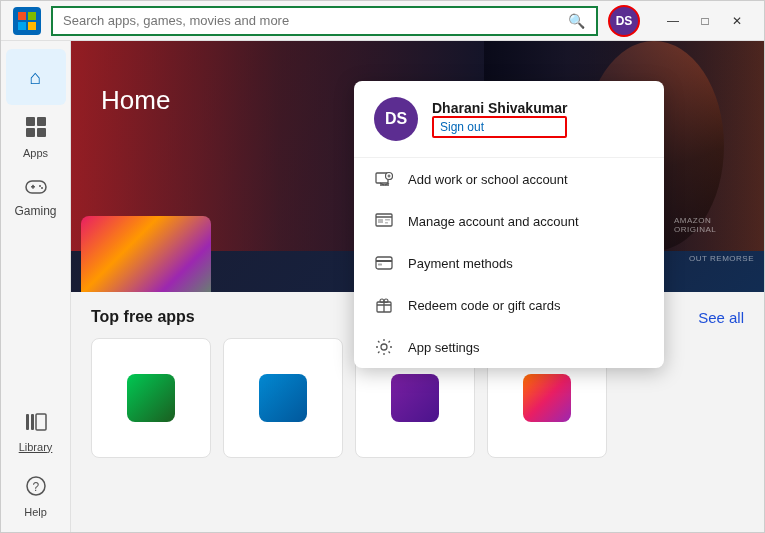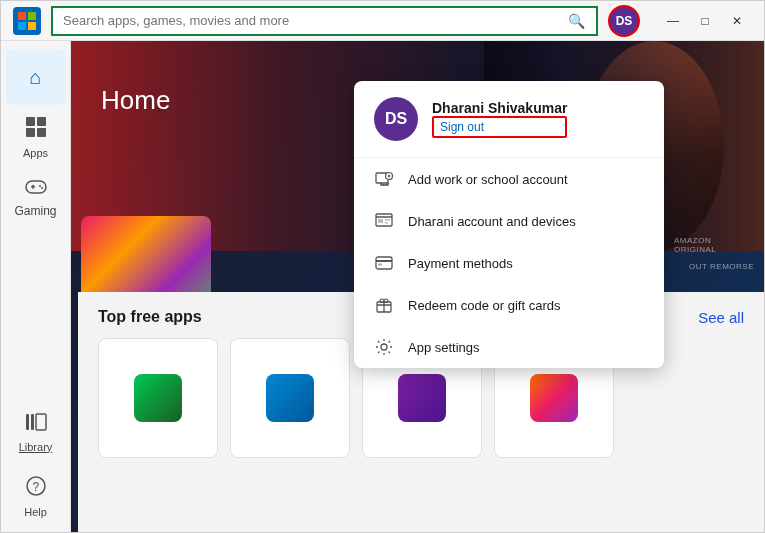--- a/index.html
+++ b/index.html
@@ -367,27 +367,27 @@
           <span style="color:rgba(255,255,255,0.6);font-size:10px;letter-spacing:1px;text-transform:uppercase;">TOMORROW WAR</span>
         </div>
 
         <div style="width:160px;height:105px;border-radius:8px;background:linear-gradient(135deg,#0d47a1,#1565c0,#0a2e6e);flex-shrink:0;position:relative;display:flex;align-items:flex-end;padding:8px;">
           <div style="background:rgba(0,0,0,0.3);border-radius:4px;padding:5px 10px;width:100%;text-align:center;">
             <span style="color:white;font-size:12px;font-weight:600;">PC Game Pass</span>
           </div>
           <div style="position:absolute;bottom:2px;left:10px;right:10px;height:3px;background:rgba(255,255,255,0.3);border-radius:2px;"></div>
         </div>
 
-        <div style="width:80px;display:flex;flex-direction:column;justify-content:center;padding-bottom:30px;align-items:flex-end;">
+        <div style="width:80px;display:flex;flex-direction:column;justify-content:flex-start;padding-bottom:30px;align-items:flex-end;gap:12px;">
           <span style="color:rgba(255,255,255,0.5);font-size:8px;letter-spacing:0.5px;text-transform:uppercase;">AMAZON ORIGINAL</span>
           <span style="color:rgba(255,255,255,0.5);font-size:8px;letter-spacing:0.5px;text-transform:uppercase;margin-top:8px;">OUT REMORSE</span>
         </div>
       </div>
 
-      <div style="position:absolute;bottom:0;left:7px;right:0;height:240px;background:#f3f3f3;padding:16px 20px;">
+      <div style="position:absolute;bottom:0;left:0;right:0;height:240px;background:#f3f3f3;padding:16px 20px;">
         <div style="display:flex;justify-content:space-between;align-items:center;margin-bottom:12px;">
           <span style="font-size:16px;font-weight:600;color:#1a1a1a;">Top free apps</span>
           <span style="color:#1d4ed8;font-size:15px;cursor:pointer;">See all</span>
         </div>
         <div style="display:flex;gap:12px;">
           <div class="app-card">
             <div class="app-icon-placeholder app-icon-green"></div>
           </div>
           <div class="app-card">
             <div class="app-icon-placeholder app-icon-blue"></div>
@@ -426,21 +426,21 @@
         <div class="dropdown-menu-item">
           <span class="menu-icon">
             <svg width="18" height="16" viewBox="0 0 18 16" fill="none">
               <rect x="1" y="1" width="16" height="12" rx="1" stroke="#555" stroke-width="1.3" fill="none"></rect>
               <line x1="1" y1="4" x2="17" y2="4" stroke="#555" stroke-width="1.3"></line>
               <rect x="3" y="6" width="5" height="4" rx="0.5" fill="#555" opacity="0.4"></rect>
               <rect x="10" y="6" width="5" height="1.5" rx="0.5" fill="#555" opacity="0.4"></rect>
               <rect x="10" y="9" width="3" height="1.5" rx="0.5" fill="#555" opacity="0.4"></rect>
             </svg>
           </span>
-          <span>Dharani account and devices</span>
+          <span>Manage account and account</span>
         </div>
         <div class="dropdown-menu-item">
           <span class="menu-icon">
             <svg width="18" height="14" viewBox="0 0 18 14" fill="none">
               <rect x="1" y="1" width="16" height="12" rx="2" stroke="#555" stroke-width="1.3" fill="none"></rect>
               <line x1="1" y1="5" x2="17" y2="5" stroke="#555" stroke-width="2"></line>
               <rect x="3" y="7.5" width="4" height="2" rx="0.5" fill="#555" opacity="0.5"></rect>
             </svg>
           </span>
           <span>Payment methods</span>

